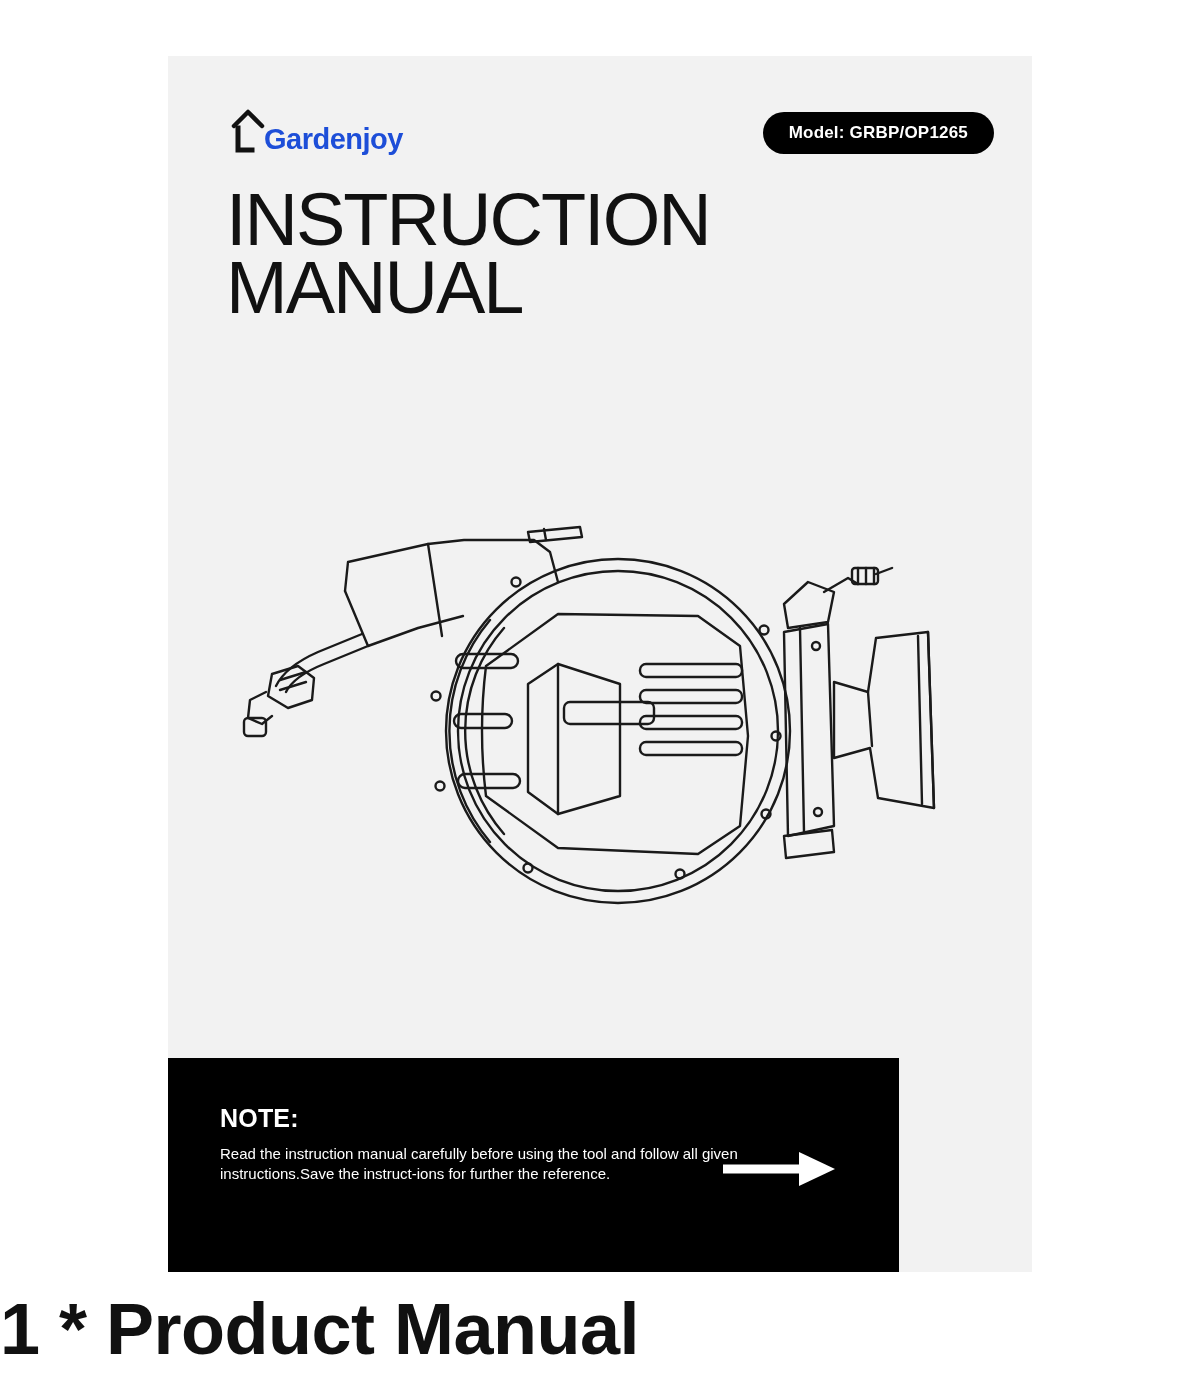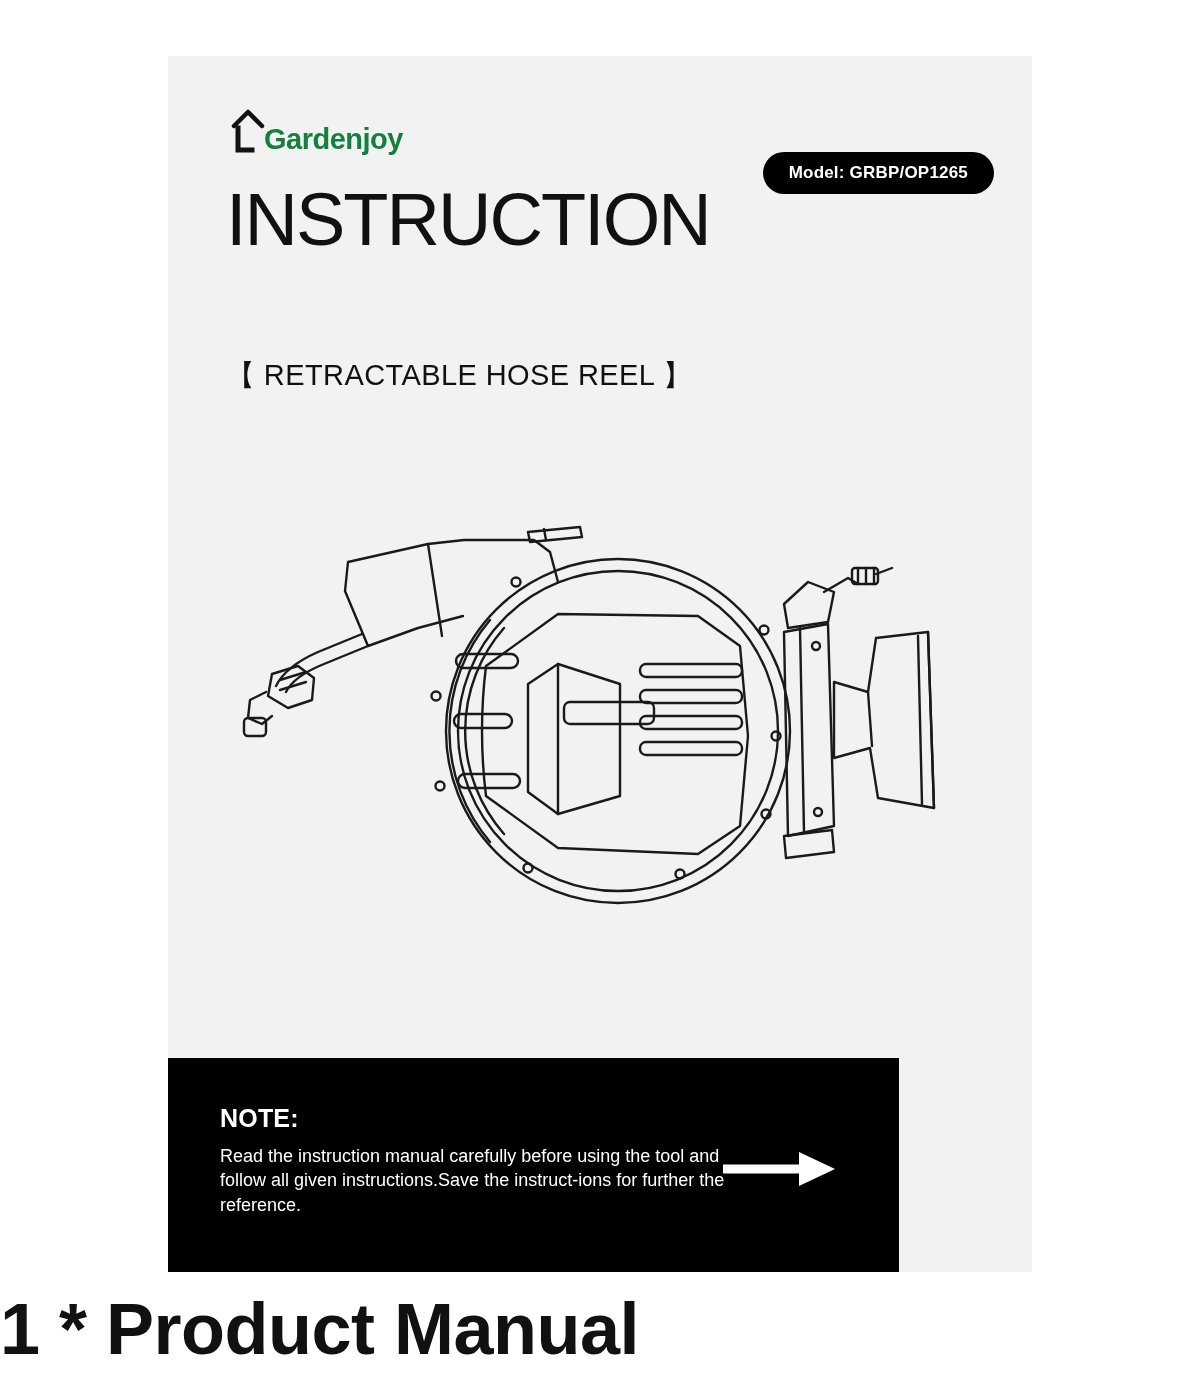--- a/index.html
+++ b/index.html
@@ -36,40 +36,39 @@
   }
   .brand-mark {
     position: relative;
     width: 40px;
     height: 52px;
   }
   .brand-name {
     font-size: 29px;
     font-weight: bold;
     letter-spacing: -0.5px;
-    color: #15803d;
+    color: #1d4ed8;
     line-height: 1;
     margin-left: -6px;
     margin-bottom: 2px;
     text-align: center;
   }
 
   .model-badge {
     position: absolute;
     right: 38px;
     top: 56px;
     background: #000;
     color: #fff;
     border-radius: 22px;
     padding: 11px 26px;
     font-size: 17px;
     font-weight: bold;
     letter-spacing: 0.2px;
     white-space: nowrap;
-    margin-top: 40px;
   }
 
   .title {
     position: absolute;
     left: 58px;
     top: 130px;
     width: 700px;
     font-size: 74px;
     font-weight: normal;
     line-height: 0.92;
@@ -111,21 +110,21 @@
     top: 46px;
     font-size: 25px;
     font-weight: bold;
     letter-spacing: 0.2px;
   }
   .note-text {
     position: absolute;
     left: 52px;
     top: 86px;
     width: 540px;
-    font-size: 18px;
+    font-size: 15px;
     line-height: 1.35;
     color: #ffffff;
   }
   .note-arrow {
     position: absolute;
     right: 62px;
     top: 92px;
     width: 116px;
     height: 38px;
   }
@@ -155,22 +154,22 @@
         <path d="M10 24 L10 46 L24 46" fill="none" stroke="#111" stroke-width="5" stroke-linecap="square" stroke-linejoin="miter"></path>
       </svg>
     </span>
     <span class="brand-name">Gardenjoy</span>
   </div>
 
   <div class="model-badge">Model: GRBP/OP1265</div>
 
   <div class="title">
     <div>INSTRUCTION</div>
-  </div>
-  <div class="subtitle">【 RETRACTABLE HOSE REEL 】</div>
+    <div>MANUAL</div>
+  </div>
 
   <div class="product-illustration">
     <svg width="744" height="420" viewBox="0 0 744 420">
       <g fill="none" stroke="#1a1a1a" stroke-width="2.4" stroke-linejoin="round" stroke-linecap="round">
 
         <path d="M117 95 L120 66 L200 48 L236 44 L306 44 L322 56 L330 86"></path>
         <path d="M117 95 L140 150 L190 132 L235 120"></path>
         <path d="M200 48 L214 140"></path>
 
         <path d="M300 36 L352 31 L354 41 L302 46 Z"></path>

